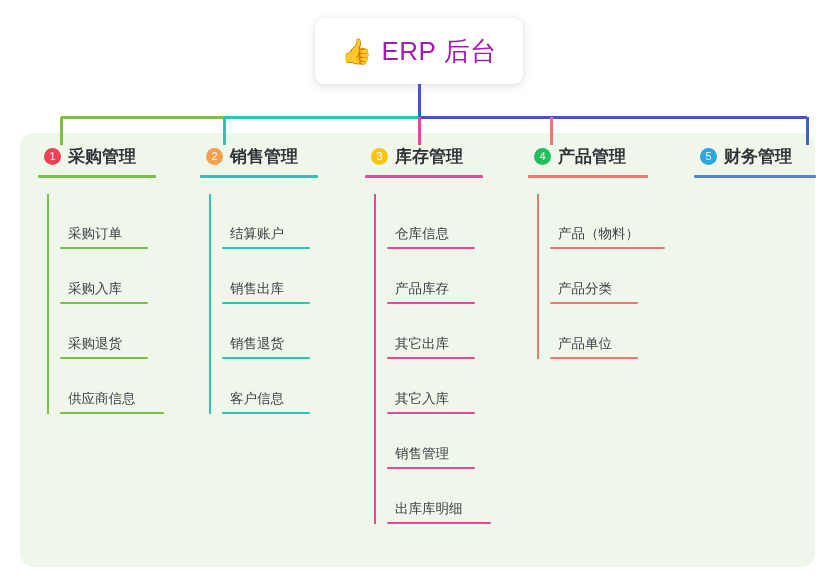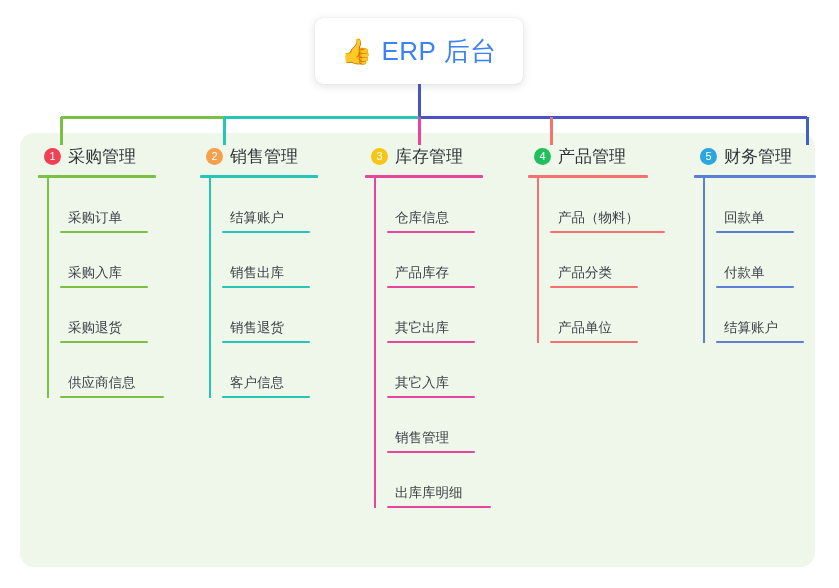--- a/index.html
+++ b/index.html
@@ -37,21 +37,21 @@
     gap: 9px;
     box-sizing: border-box;
   }
   .root-emoji {
     font-size: 25px;
     line-height: 1;
     display: inline-block;
   }
   .root-title {
     font-size: 26px;
-    color: #3b82f6;
+    color: #a21caf;
     letter-spacing: 0.5px;
     white-space: nowrap;
   }
 
   
   #connectors {
     position: absolute;
     left: 0;
     top: 0;
     width: 839px;
@@ -92,31 +92,32 @@
     font-size: 11px;
     line-height: 17px;
     text-align: center;
     font-weight: normal;
     flex: 0 0 auto;
   }
   .col-title {
     font-size: 17px;
     color: #2f3338;
     white-space: nowrap;
+    font-weight: bold;
   }
   .head-rule {
     height: 3px;
     border-radius: 1px;
     margin-top: 6px;
   }
 
   .leaf-list {
     position: relative;
     padding-left: 22px;
-    margin-top: 0;
+    margin-top: 16px;
   }
   .spine {
     position: absolute;
     left: 9px;
     top: 0;
     bottom: 0;
     width: 2px;
   }
   .leaf {
     position: relative;
@@ -277,30 +278,15 @@
           <div class="leaf-rule" style="background: rgb(244, 115, 111); width: 88px;"></div>
         </div>
       </div>
     </div>
   <div class="column" id="col-4">
       <div class="col-head">
         <span class="badge" style="background: rgb(42, 167, 224);">5</span>
         <span class="col-title">财务管理</span>
       </div>
       <div class="head-rule" style="background: rgb(91, 127, 212); width: 122px;"></div>
-      <div class="leaf-list">
-        <div class="spine" style="background: rgb(91, 127, 212);"></div>
-        <div class="leaf">
-          <span class="leaf-text">回款单</span>
-          <div class="leaf-rule" style="background: rgb(91, 127, 212); width: 78px;"></div>
-        </div>
-        <div class="leaf">
-          <span class="leaf-text">付款单</span>
-          <div class="leaf-rule" style="background: rgb(91, 127, 212); width: 78px;"></div>
-        </div>
-        <div class="leaf">
-          <span class="leaf-text">结算账户</span>
-          <div class="leaf-rule" style="background: rgb(91, 127, 212); width: 88px;"></div>
-        </div>
-      </div>
     </div>
 
 </div>
 
 </body></html>

